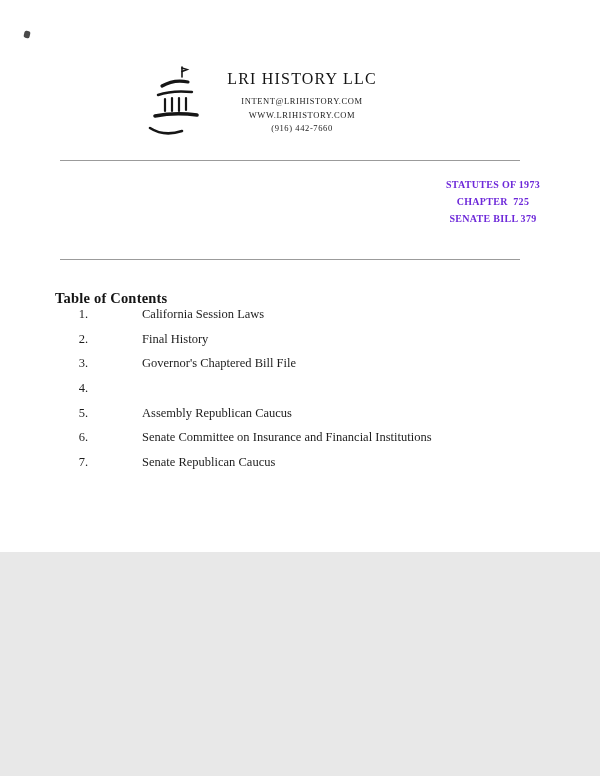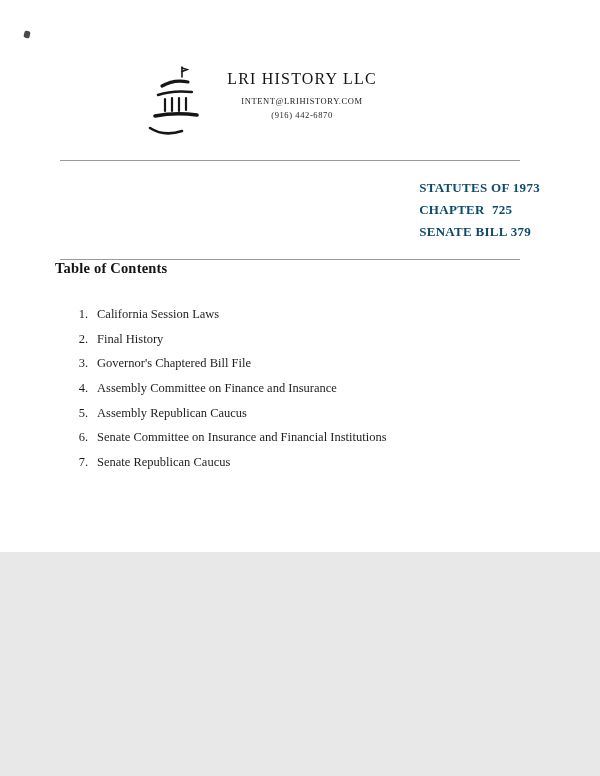--- a/index.html
+++ b/index.html
@@ -70,34 +70,34 @@
     width: 460px;
     height: 0;
     border-top: 1px solid #9b9b9b;
   }
   .rule-1 { top: 160px; }
   .rule-2 { top: 259px; }
   .reference-block {
     position: absolute;
     right: 80px;
     top: 177px;
-    text-align: left;
+    text-align: center;
     font-weight: bold;
-    font-size: 13px;
+    font-size: 10px;
     line-height: 1.68;
-    color: #0c4a6e;
+    color: #6d28d9;
     letter-spacing: 0.3px;
   }
   .reference-block div {
     white-space: pre;
   }
   .toc-title {
     position: absolute;
     left: 55px;
-    top: 260px;
+    top: 290px;
     font-weight: bold;
     font-size: 14.5px;
     color: #141414;
     letter-spacing: 0.2px;
   }
   .toc-list {
     position: absolute;
     left: 70px;
     top: 308px;
     font-size: 12.5px;
@@ -109,20 +109,21 @@
     line-height: 1.05;
   }
   .toc-num {
     width: 18px;
     text-align: right;
     margin-right: 9px;
     flex: 0 0 auto;
   }
   .toc-label {
     white-space: nowrap;
+    margin-left: 45px;
   }
 </style>
 </head>
 <body>
 
 <div class="page">
 
   <div class="scan-speck"></div>
 
   <div class="letterhead">
@@ -144,21 +145,22 @@
 
           <path d="M13 54 q20 -4 42 -1" stroke-width="3.6"></path>
 
           <path d="M8 66 q14 9 32 3" stroke-width="2.6"></path>
         </g>
       </svg>
     </div>
     <div class="head-text">
       <div class="company-name">LRI HISTORY LLC</div>
       <div class="contact-line">INTENT@LRIHISTORY.COM</div>
-      <div class="contact-line">(916) 442-6870</div>
+      <div class="contact-line">WWW.LRIHISTORY.COM</div>
+      <div class="contact-line">(916) 442-7660</div>
     </div>
   </div>
 
   <div class="rule rule-1"></div>
 
   <div class="reference-block">
     <div>STATUTES OF 1973</div>
     <div>CHAPTER  725</div>
     <div>SENATE BILL 379</div>
   </div>
@@ -175,21 +177,20 @@
     <div class="toc-item">
       <span class="toc-num">2.</span>
       <span class="toc-label">Final History</span>
     </div>
     <div class="toc-item">
       <span class="toc-num">3.</span>
       <span class="toc-label">Governor's Chaptered Bill File</span>
     </div>
     <div class="toc-item">
       <span class="toc-num">4.</span>
-      <span class="toc-label">Assembly Committee on Finance and Insurance</span>
     </div>
     <div class="toc-item">
       <span class="toc-num">5.</span>
       <span class="toc-label">Assembly Republican Caucus</span>
     </div>
     <div class="toc-item">
       <span class="toc-num">6.</span>
       <span class="toc-label">Senate Committee on Insurance and Financial Institutions</span>
     </div>
     <div class="toc-item">

